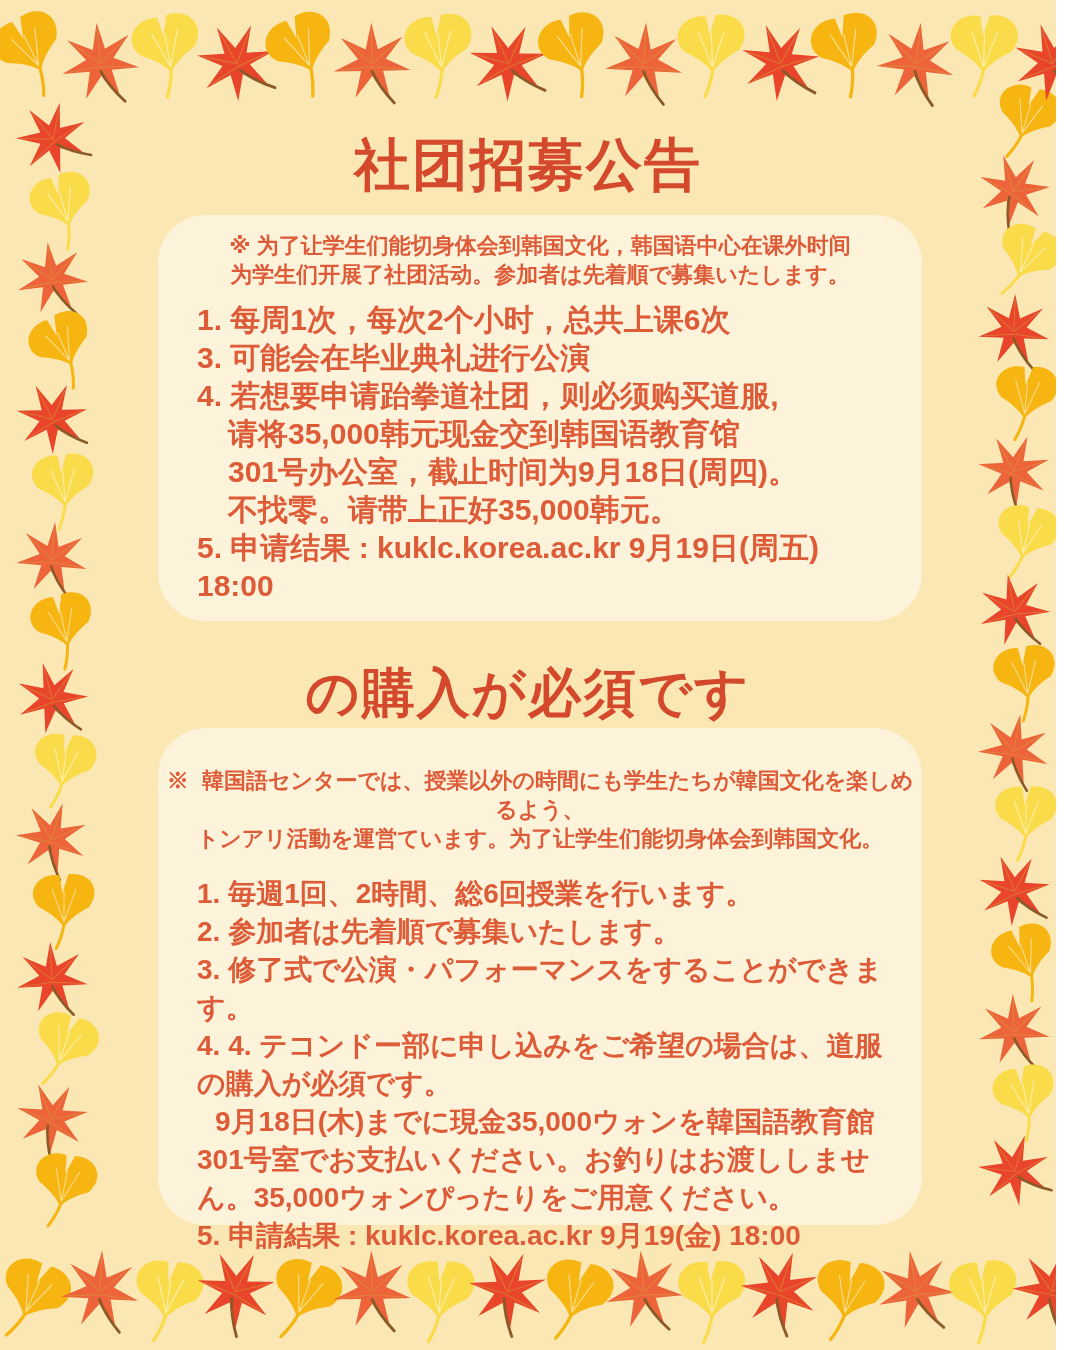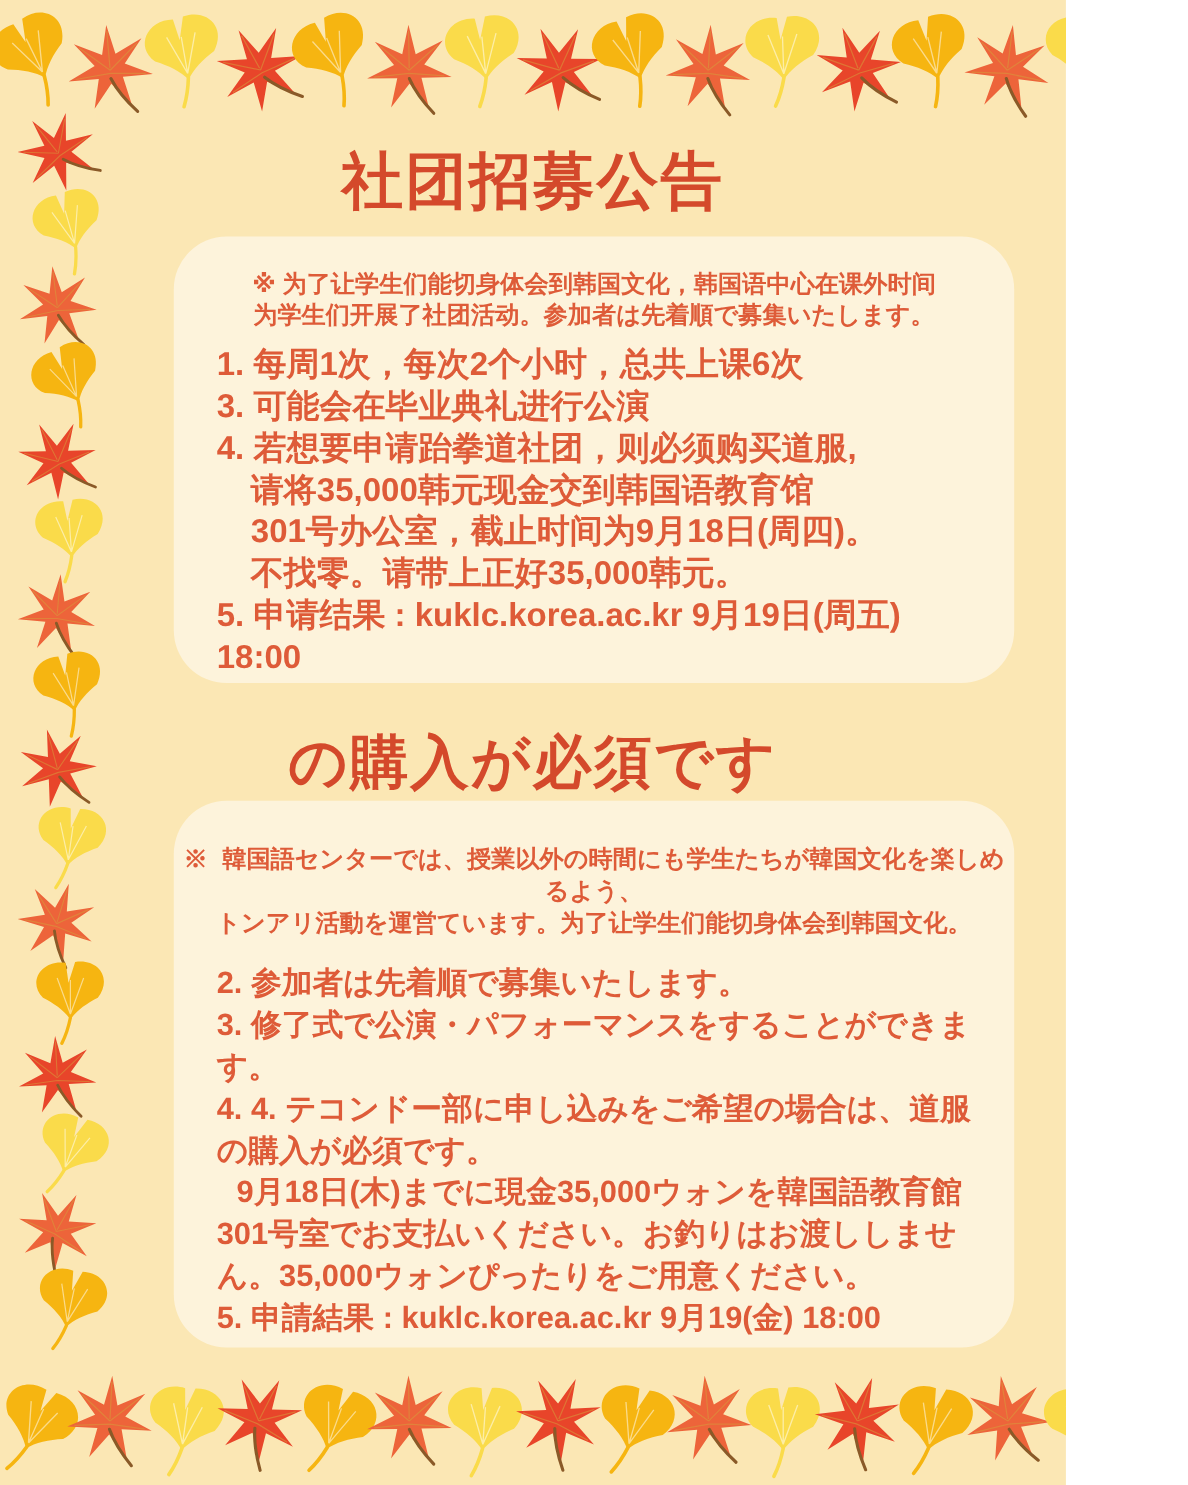--- a/index.html
+++ b/index.html
@@ -1,17 +1,17 @@
 <!DOCTYPE html>
 <html style="--background: #FBE7B4; --card: #FDF3DB; --title: #D4492B; --body-text: #DE5B38; --maple-red: #E8452A; --maple-orange: #ED643A; --ginkgo-gold: #F6B511; --ginkgo-yellow: #FADB4A; --stem-brown: #8A5A28;"><head>
 <meta charset="utf-8">
 <style>
   html,body{margin:0;padding:0;}
   .page{
-    position:relative;width:969px;height:1350px;overflow:hidden;
+    position:relative;width:1056px;height:1350px;overflow:hidden;
     background:var(--background,#FBE7B4);
     font-family:"Liberation Sans","DejaVu Sans",sans-serif;
   }
   .leaf-layer{position:absolute;inset:0;z-index:0;}
   .leaf{position:absolute;pointer-events:none;}
   .content{position:absolute;inset:0;z-index:1;}
   .title{
     position:absolute;left:0;width:100%;text-align:center;margin:0;
     color:var(--title,#D4492B);font-weight:800;letter-spacing:2px;
   }
@@ -21,21 +21,21 @@
     position:absolute;left:158px;width:764px;
     background:var(--card,#FDF3DB);border-radius:48px;
     box-sizing:border-box;
   }
   #cn-card{top:215px;height:406px;}
   #jp-card{top:728px;height:497px;}
   .note{
     text-align:center;color:var(--body-text,#DE5B38);
     font-size:22px;line-height:29px;font-weight:600;
   }
-  #cn-card .note{margin-top:28px;}
+  #cn-card .note{margin-top:16px;}
   #jp-card .note{margin-top:40px;font-family:Liberation Mono, monospace;}
   .list{
     color:var(--body-text,#DE5B38);font-weight:600;
     margin-left:39px;margin-right:32px;
   }
   #cn-card .list{margin-top:12px;font-size:30px;line-height:38px;}
   #jp-card .list{margin-top:20px;font-size:28px;line-height:38px;}
   #cn-card .list .indent-1{padding-left:31px;}
   #jp-card .list .indent-1{padding-left:18px;}
 </style>
@@ -273,20 +273,21 @@
     </section>
 
     <h1 class="title" id="jp-title">の購入が必須です</h1>
 
     <section class="card" id="jp-card">
       <div class="note">
           <div class="line">※ 韓国語センターでは、授業以外の時間にも学生たちが韓国文化を楽しめるよう、</div>
           <div class="line">トンアリ活動を運営ています。为了让学生们能切身体会到韩国文化。</div>
         </div>
       <div class="list">
+          <div class="line">1. 毎週1回、2時間、総6回授業を行います。</div>
           <div class="line">2. 参加者は先着順で募集いたします。</div>
           <div class="line">3. 修了式で公演・パフォーマンスをすることができま</div>
           <div class="line">す。</div>
           <div class="line">4. 4. テコンドー部に申し込みをご希望の場合は、道服</div>
           <div class="line">の購入が必須です。</div>
           <div class="line indent-1">9月18日(木)までに現金35,000ウォンを韓国語教育館</div>
           <div class="line">301号室でお支払いください。お釣りはお渡ししませ</div>
           <div class="line">ん。35,000ウォンぴったりをご用意ください。</div>
           <div class="line">5. 申請結果 : kuklc.korea.ac.kr 9月19(金) 18:00</div>
         </div>

